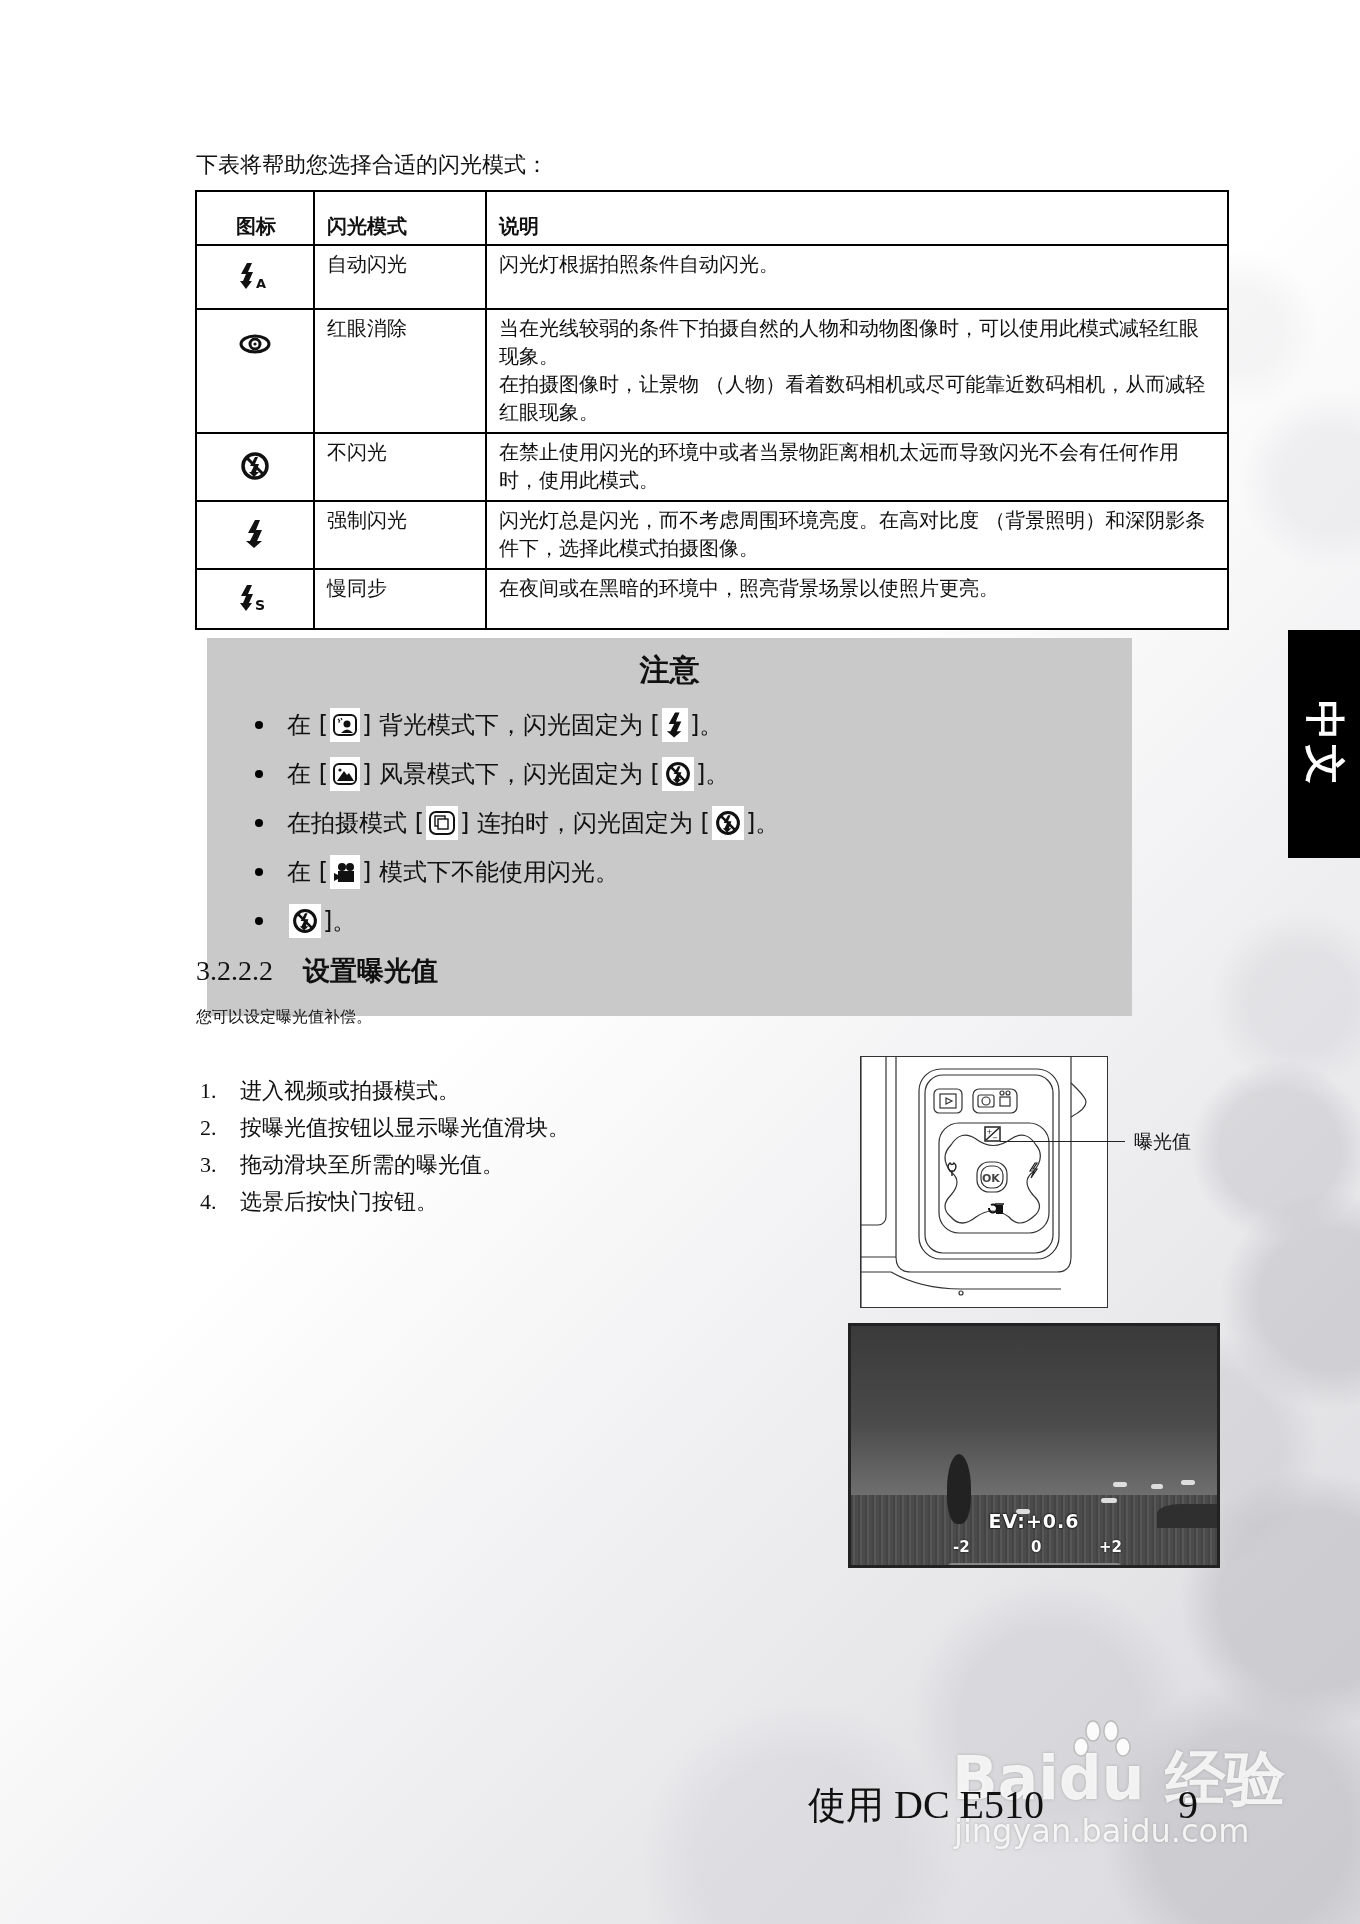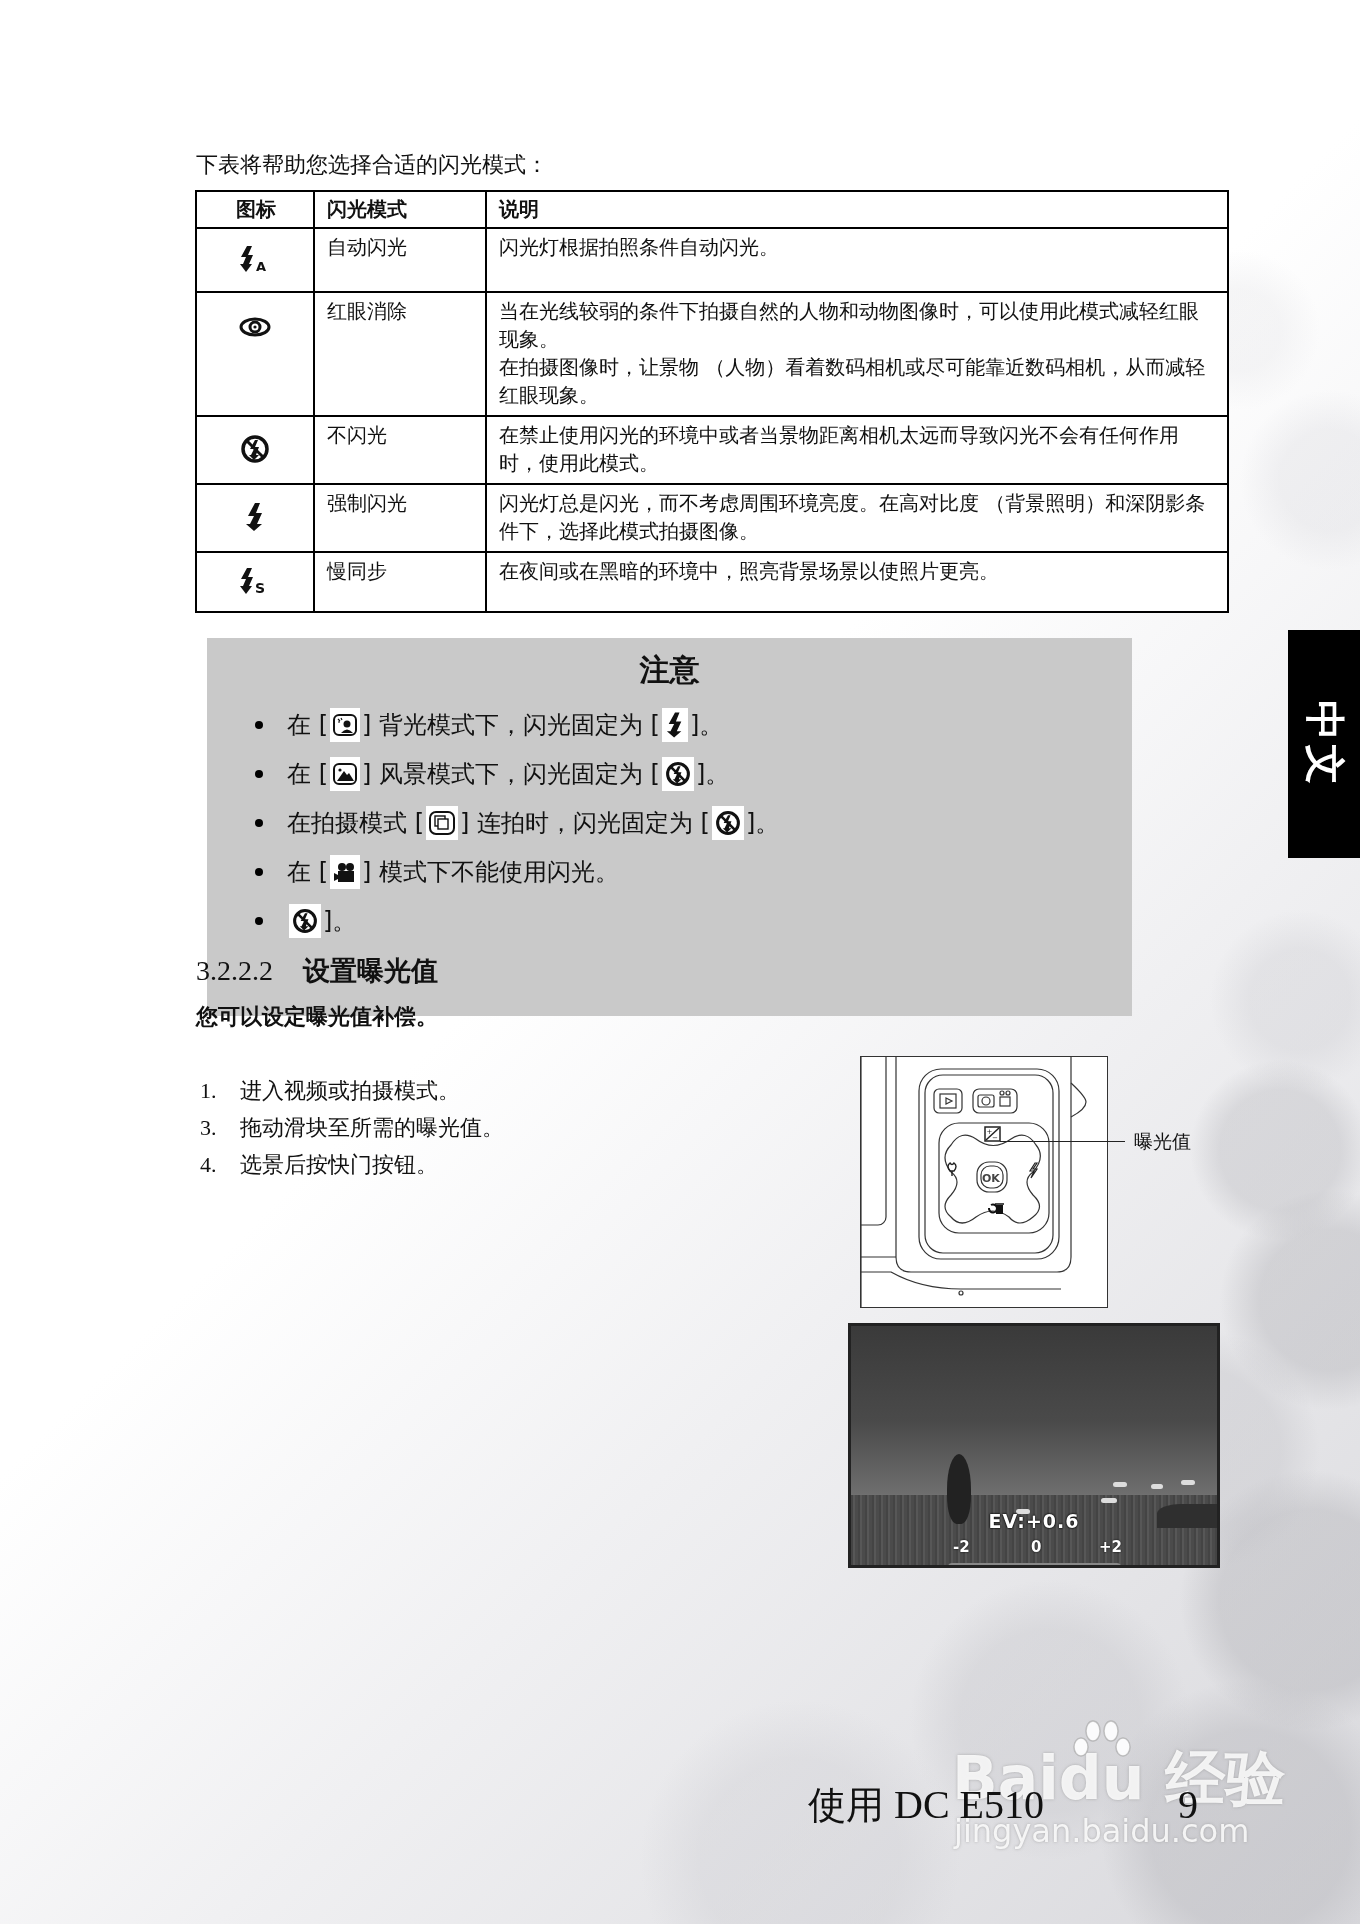--- a/index.html
+++ b/index.html
@@ -20,41 +20,41 @@
       radial-gradient(circle at 1240px 330px, rgba(225,225,228,.3) 0 40px, transparent 80px),
       linear-gradient(135deg, #fff 0%, #fff 45%, #f0f0f2 65%, #d8d8dc 100%);}
   .page{position:absolute;inset:0;z-index:1;}
 
   .intro{position:absolute;left:196px;top:150px;font-size:22px;line-height:30px;}
 
   table.flash{position:absolute;left:195px;top:190px;width:1034px;border-collapse:collapse;
     font-size:20px;background:#fff;}
   table.flash th, table.flash td{border:2px solid #000;vertical-align:top;text-align:left;
     padding:4px 10px 6px 12px;line-height:28px;}
-  table.flash th{font-weight:bold;height:28px;padding-top:3px;padding-bottom:4px;}
+  table.flash th{font-weight:bold;height:28px;padding-top:20px;padding-bottom:4px;}
   table.flash th.c1{text-align:center;}
   table.flash td.c1{text-align:center;vertical-align:middle;padding:0;}
   .c1{width:94px;} .c2{width:148px;}
   .icon-cell{display:inline-flex;align-items:center;justify-content:center;width:40px;height:40px;}
 
   .note{position:absolute;left:207px;top:638px;width:925px;height:378px;background:#c9c9c9;}
   .note h3{margin:0;position:absolute;left:0;right:0;top:12px;text-align:center;
     font-size:30px;font-weight:bold;line-height:40px;}
   .note ul{list-style:none;margin:0;padding:0;position:absolute;left:64px;top:62px;}
   .note li{font-size:24px;height:49px;line-height:40px;display:flex;align-items:center;white-space:nowrap;}
   .note li .bullet{display:inline-block;width:8px;height:8px;border-radius:50%;background:#000;
     margin-right:24px;margin-left:-16px;}
   .ib{display:inline-flex;align-items:center;justify-content:center;background:#fff;
     width:20px;height:34px;margin:0 2px;vertical-align:middle;}
 
   .sec-title{position:absolute;left:196px;top:952px;font-size:28px;font-weight:bold;line-height:38px;
     font-family:"Liberation Serif","DejaVu Serif",serif;}
   .sec-title .num{margin-right:30px;font-weight:normal;}
   .sec-title .zh{font-family:"DejaVu Sans",sans-serif;font-weight:bold;font-size:27px;}
-  .sec-sub{position:absolute;left:196px;top:1002px;font-size:22px;line-height:30px;font-weight:bold;}
+  .sec-sub{position:absolute;left:196px;top:1002px;font-size:16px;line-height:30px;}
   ol.steps{position:absolute;left:200px;top:1072px;margin:0;padding:0;list-style:none;}
   ol.steps li{font-size:22px;line-height:37px;}
   ol.steps .n{font-family:"Liberation Serif",serif;display:inline-block;width:40px;}
 
   .cam{position:absolute;left:860px;top:1056px;width:246px;height:250px;border:1.5px solid #333;
     background:#fff;overflow:hidden;}
   .cam-label{position:absolute;left:1134px;top:1128px;font-size:19px;line-height:26px;}
   .cam-leader{position:absolute;left:1000px;top:1141px;width:125px;height:0;border-top:1.5px solid #222;}
 
   .lcd{position:absolute;left:848px;top:1323px;width:372px;height:245px;border:3px solid #222;
@@ -261,20 +261,21 @@
     </ul>
   </div>
 
   <div class="sec-title">
     <span class="num">3.2.2.2</span><span class="zh">设置曝光值</span>
   </div>
   <div class="sec-sub">您可以设定曝光值补偿。</div>
 
   <ol class="steps">
     <li><span class="n">1.</span><span>进入视频或拍摄模式。</span></li>
+    <li><span class="n">2.</span><span>按曝光值按钮以显示曝光值滑块。</span></li>
     <li><span class="n">3.</span><span>拖动滑块至所需的曝光值。</span></li>
     <li><span class="n">4.</span><span>选景后按快门按钮。</span></li>
   </ol>
 
   <div class="cam">
     <svg width="246" height="250" viewBox="0 0 246 250">
       <g fill="none" stroke="#333" stroke-width="1.2">
         <path d="M0 0 L0 250"></path>
         <rect x="-20" y="-10" width="45" height="178" rx="8"></rect>
         <path d="M35 -5 L35 200 Q35 215 50 215 L196 215 Q210 215 210 200 L210 -5"></path>

